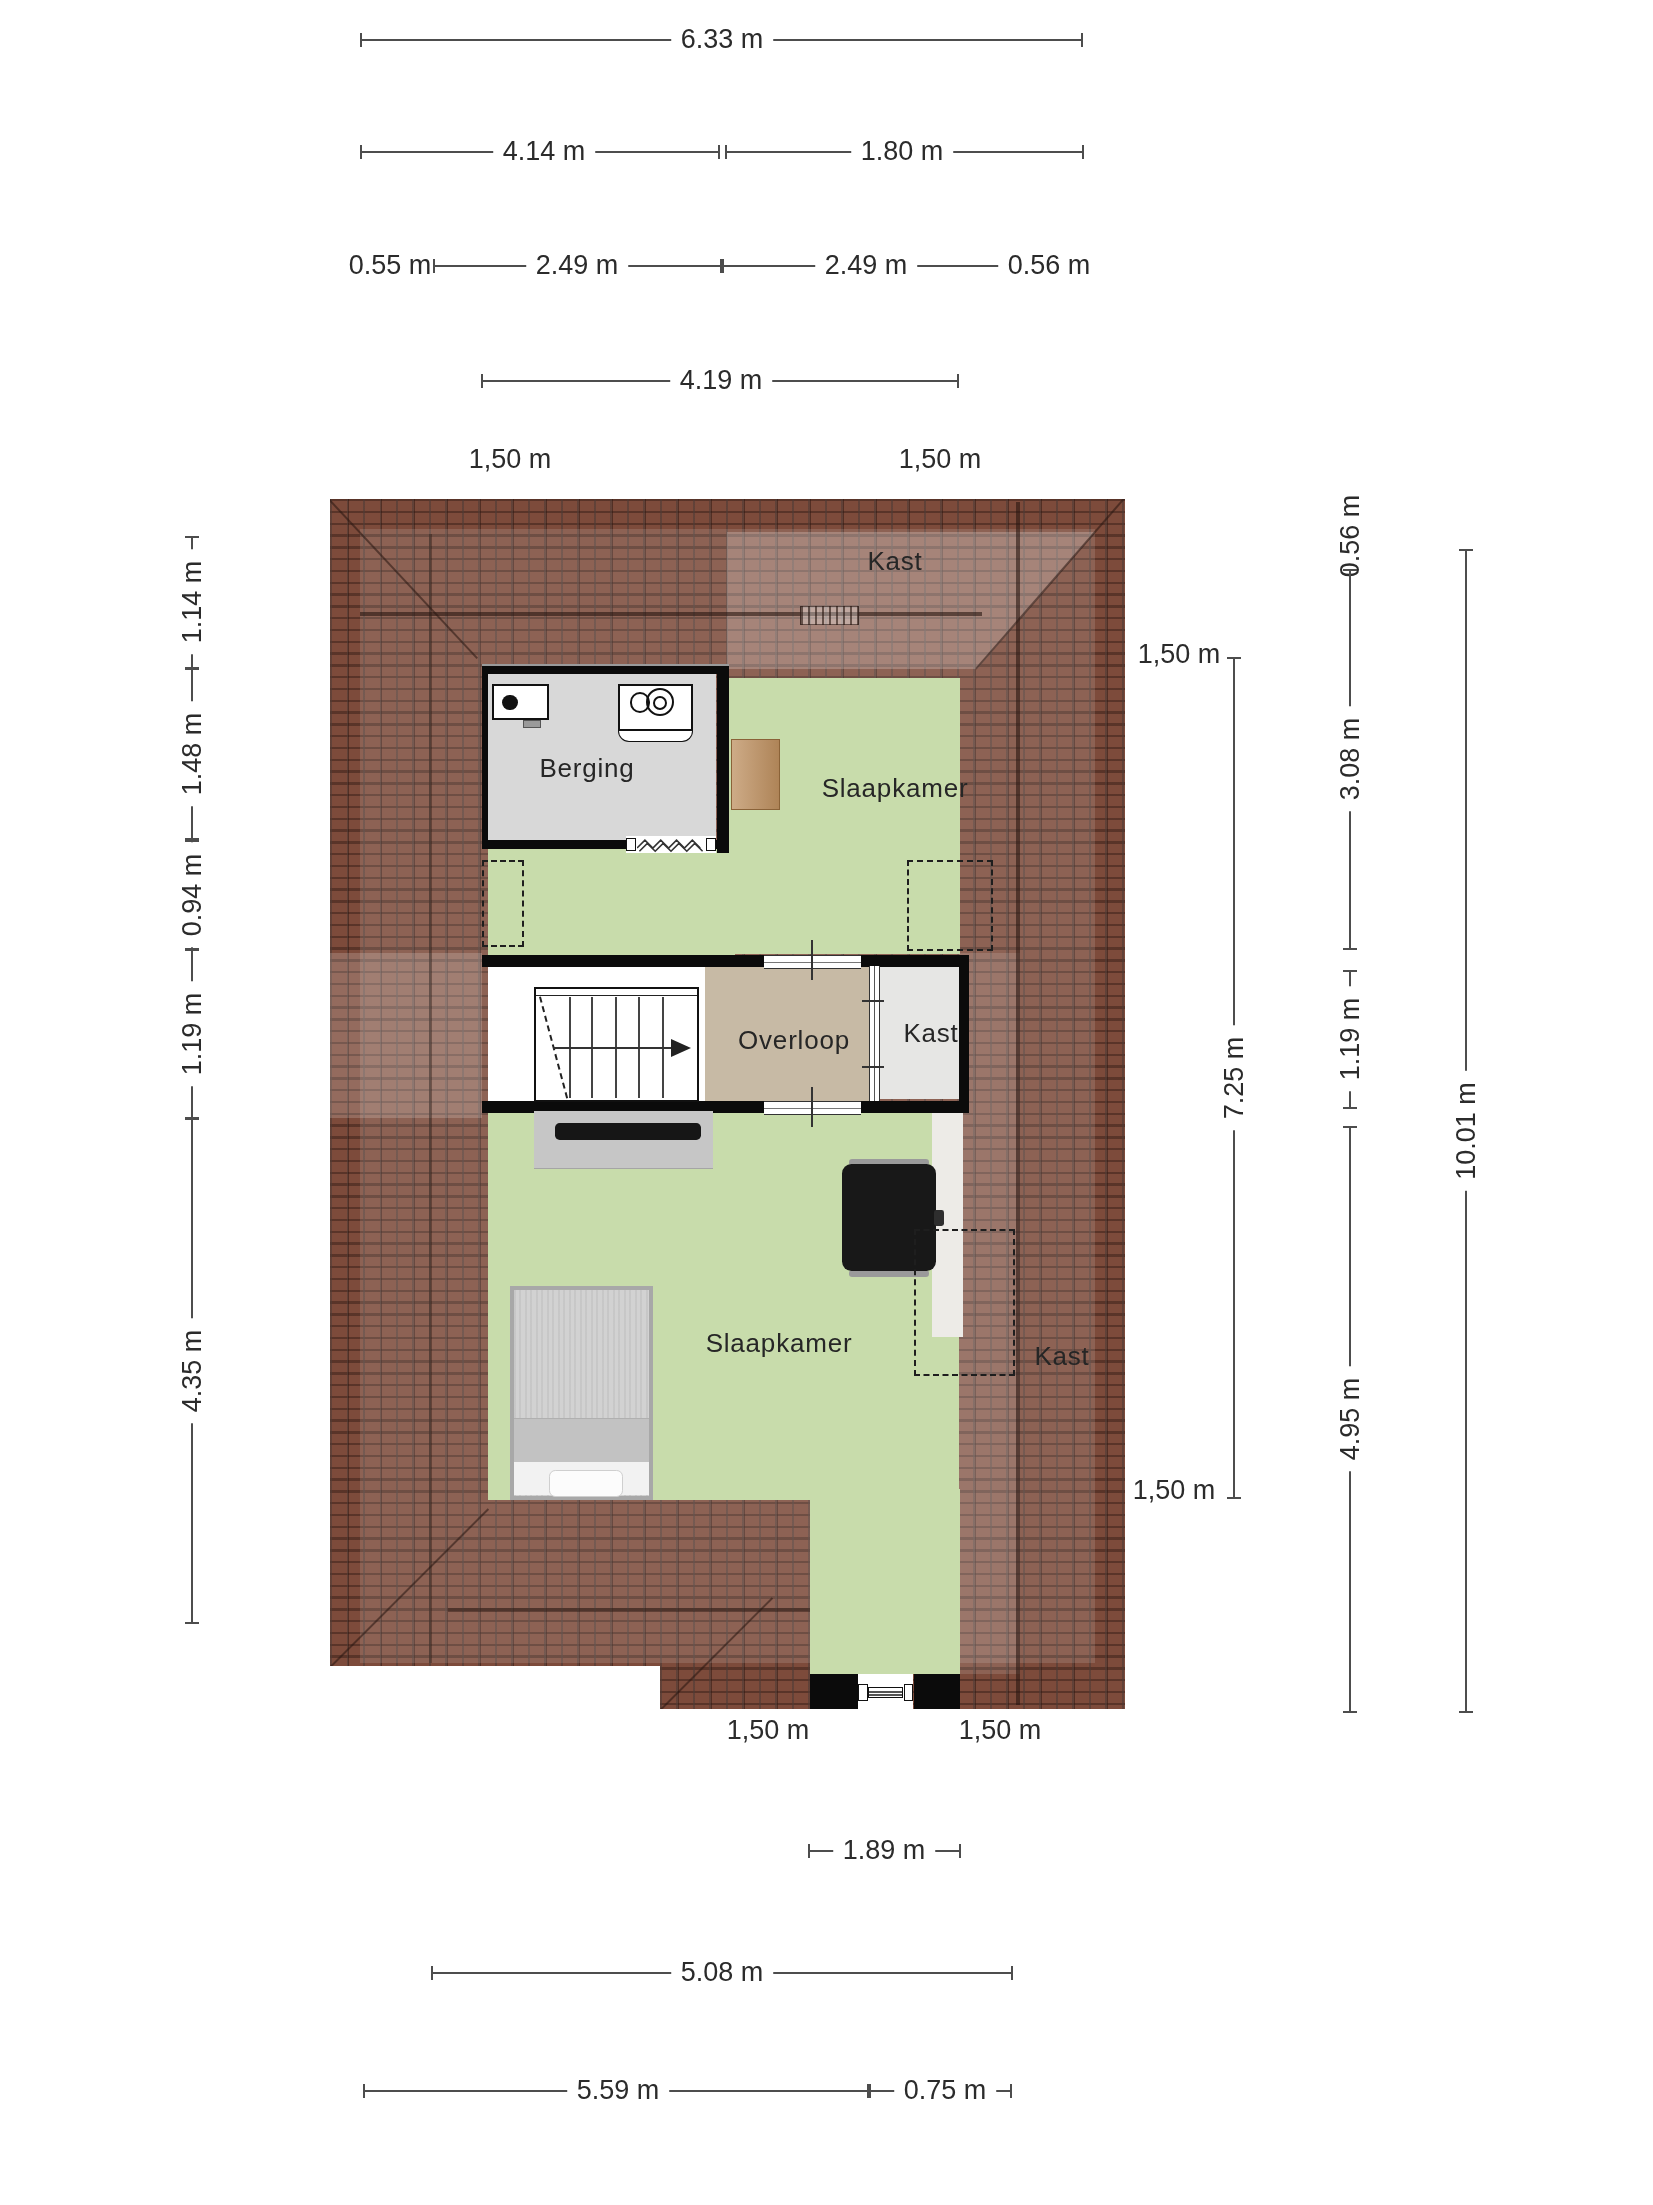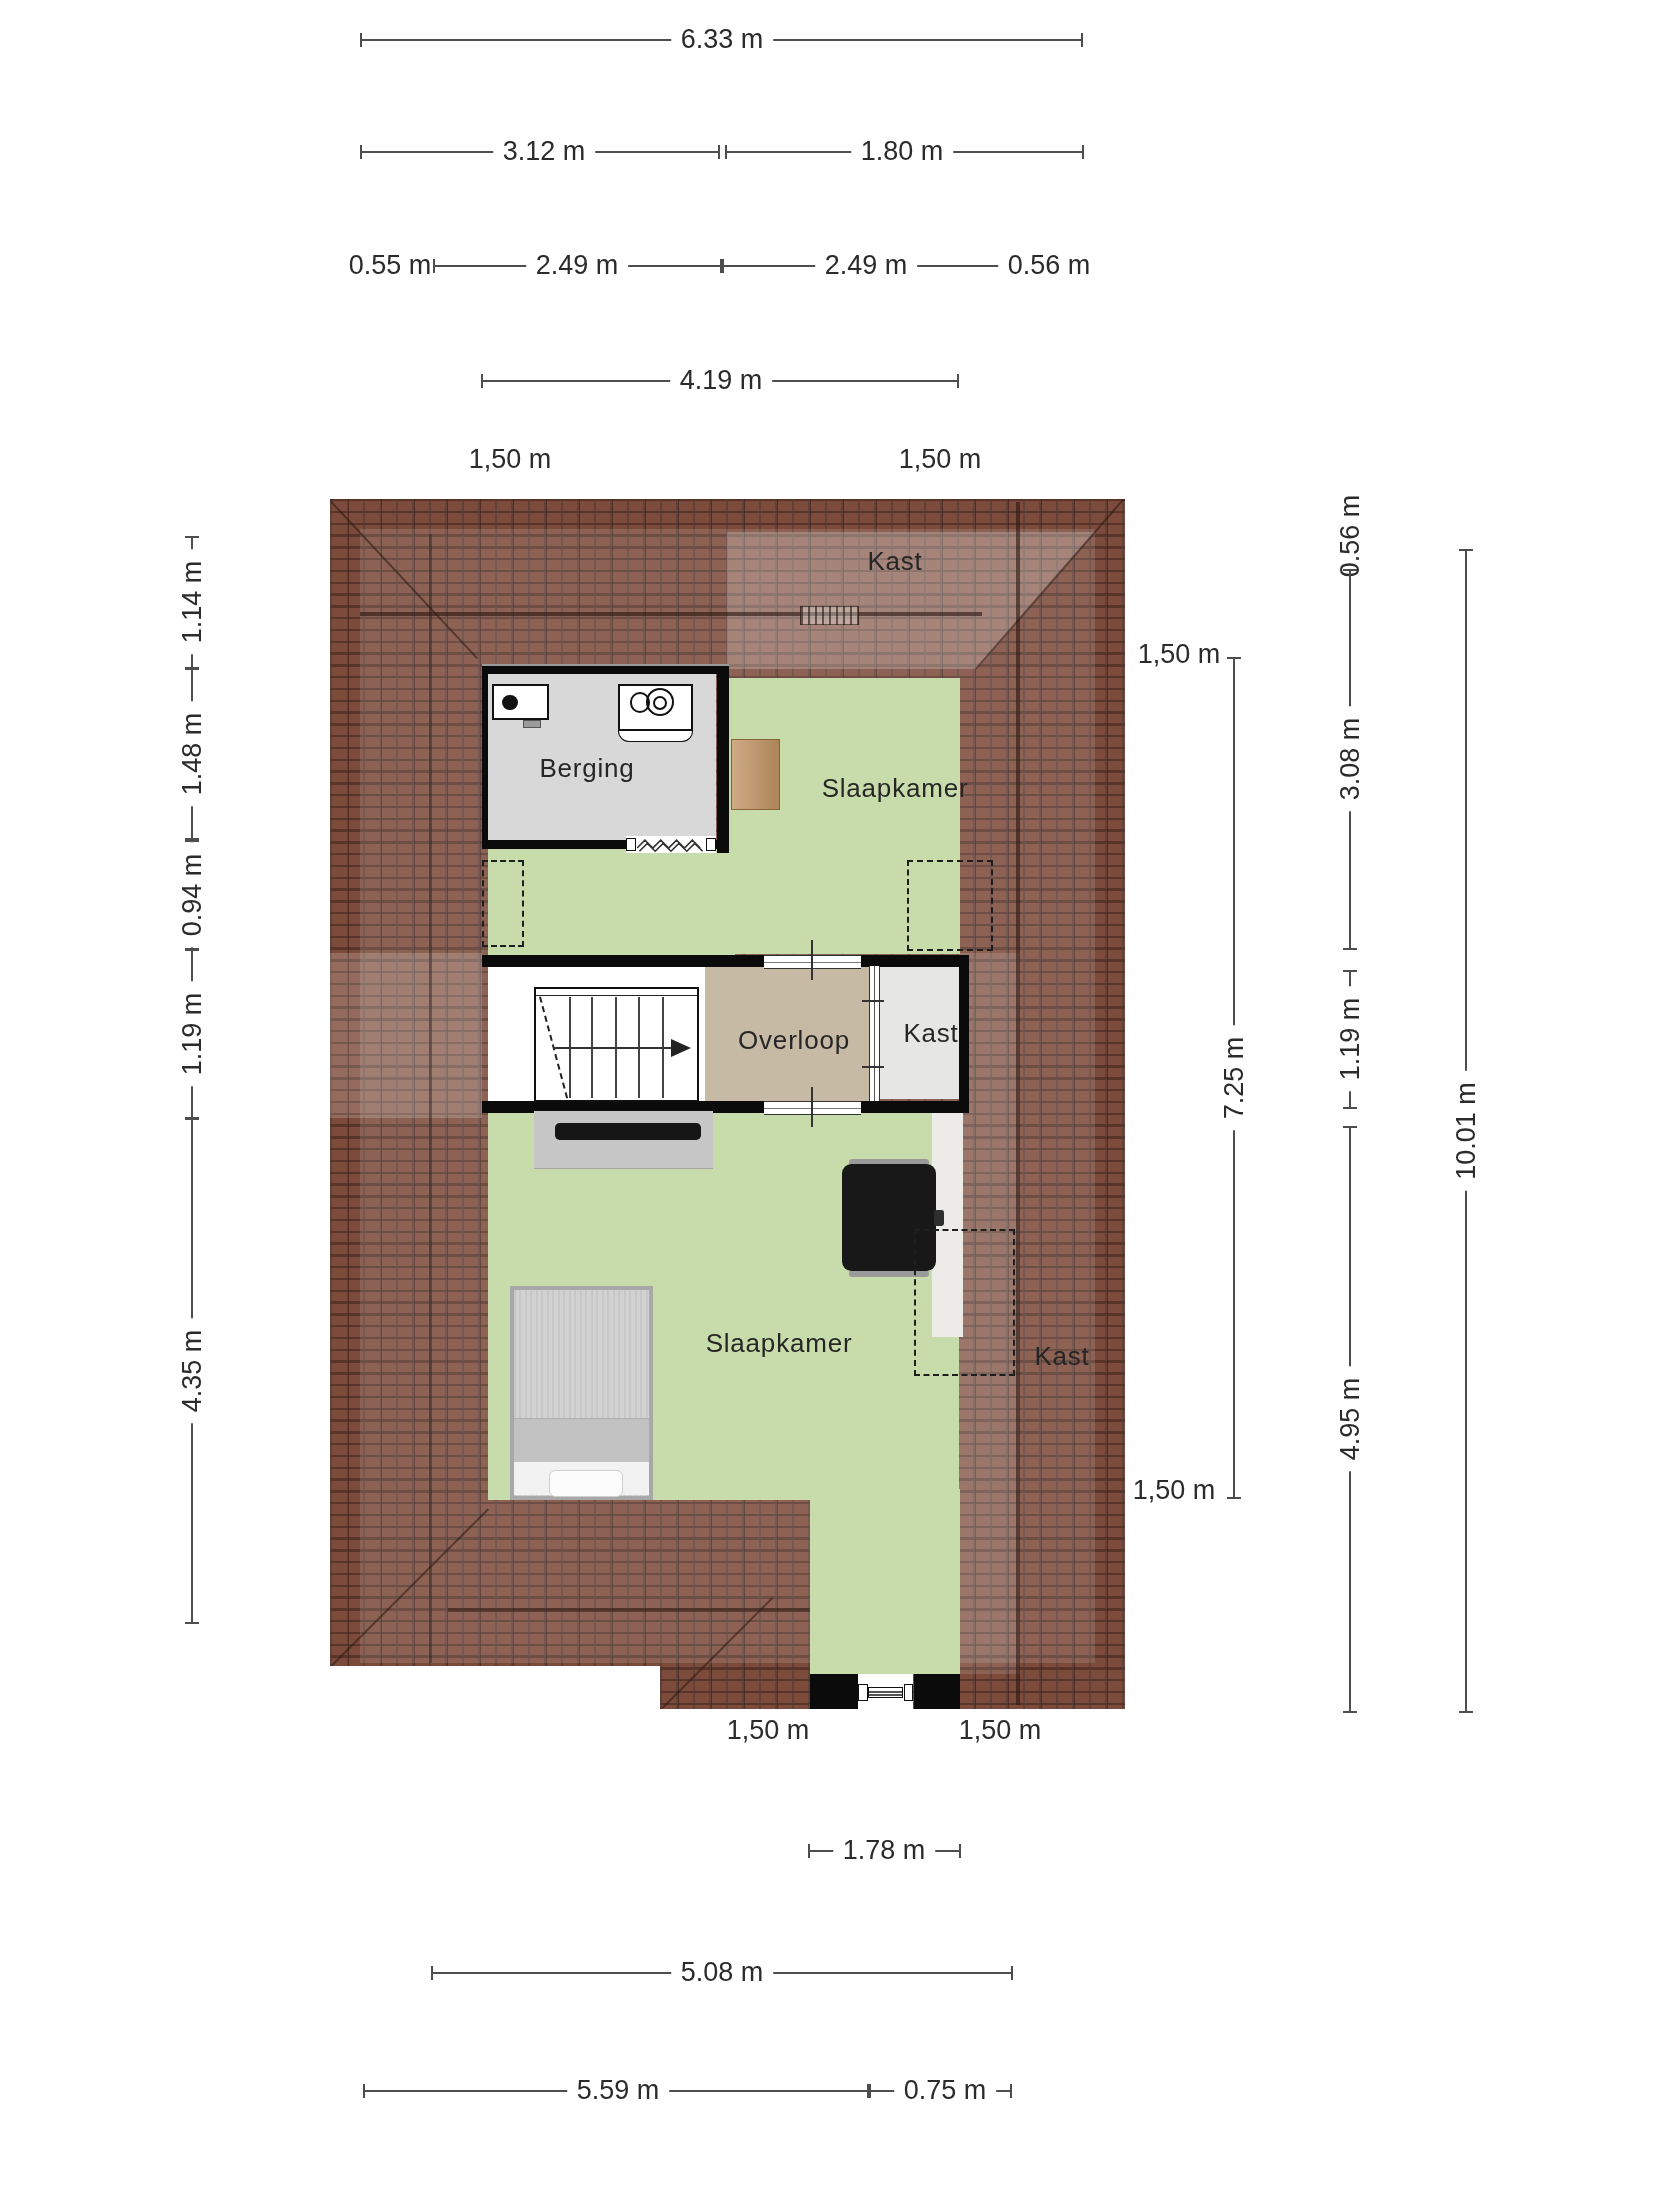--- a/index.html
+++ b/index.html
@@ -168,21 +168,21 @@
       <div class="dim" style="left: 360px; top: 39px; width: 723px; height: 1.6px; position: absolute;">
         <div class="line" style="left: 0px; top: 0px; width: 100%; height: 1.6px;"></div>
         <div class="tick" style="left: 0px; top: -6.3px; width: 1.6px; height: 14px;"></div>
         <div class="tick" style="left: 721px; top: -6.3px; width: 1.6px; height: 14px;"></div>
         <div class="lbl" style="left: 362px; top: -13.4px; transform: translateX(-50%);">6.33 m</div>
       </div>
       <div class="dim" style="left: 360px; top: 151px; width: 359px; height: 1.6px; position: absolute;">
         <div class="line" style="left: 0px; top: 0px; width: 100%; height: 1.6px;"></div>
         <div class="tick" style="left: 0px; top: -6.3px; width: 1.6px; height: 14px;"></div>
         <div class="tick" style="left: 358px; top: -6.3px; width: 1.6px; height: 14px;"></div>
-        <div class="lbl" style="left: 184px; top: -13.4px; transform: translateX(-50%);">3.12 m</div>
+        <div class="lbl" style="left: 184px; top: -13.4px; transform: translateX(-50%);">4.14 m</div>
       </div>
       <div class="dim" style="left: 725px; top: 151px; width: 358px; height: 1.6px; position: absolute;">
         <div class="line" style="left: 0px; top: 0px; width: 100%; height: 1.6px;"></div>
         <div class="tick" style="left: 0px; top: -6.3px; width: 1.6px; height: 14px;"></div>
         <div class="tick" style="left: 357px; top: -6.3px; width: 1.6px; height: 14px;"></div>
         <div class="lbl" style="left: 177px; top: -13.4px; transform: translateX(-50%);">1.80 m</div>
       </div>
       <div class="dim" style="left: 360px; top: 265px; width: 73px; height: 1.6px; position: absolute;">
         <div class="line" style="left: 0px; top: 0px; width: 100%; height: 1.6px;"></div>
         <div class="tick" style="left: 0px; top: -6.3px; width: 1.6px; height: 14px;"></div>
@@ -210,21 +210,21 @@
       <div class="dim" style="left: 481px; top: 380px; width: 477px; height: 1.6px; position: absolute;">
         <div class="line" style="left: 0px; top: 0px; width: 100%; height: 1.6px;"></div>
         <div class="tick" style="left: 0px; top: -6.3px; width: 1.6px; height: 14px;"></div>
         <div class="tick" style="left: 476px; top: -6.3px; width: 1.6px; height: 14px;"></div>
         <div class="lbl" style="left: 240px; top: -13.4px; transform: translateX(-50%);">4.19 m</div>
       </div>
       <div class="dim" style="left: 808px; top: 1850px; width: 153px; height: 1.6px; position: absolute;">
         <div class="line" style="left: 0px; top: 0px; width: 100%; height: 1.6px;"></div>
         <div class="tick" style="left: 0px; top: -6.3px; width: 1.6px; height: 14px;"></div>
         <div class="tick" style="left: 151px; top: -6.3px; width: 1.6px; height: 14px;"></div>
-        <div class="lbl" style="left: 76px; top: -13.4px; transform: translateX(-50%);">1.78 m</div>
+        <div class="lbl" style="left: 76px; top: -13.4px; transform: translateX(-50%);">1.89 m</div>
       </div>
       <div class="dim" style="left: 431px; top: 1972px; width: 582px; height: 1.6px; position: absolute;">
         <div class="line" style="left: 0px; top: 0px; width: 100%; height: 1.6px;"></div>
         <div class="tick" style="left: 0px; top: -6.3px; width: 1.6px; height: 14px;"></div>
         <div class="tick" style="left: 580px; top: -6.3px; width: 1.6px; height: 14px;"></div>
         <div class="lbl" style="left: 291px; top: -13.4px; transform: translateX(-50%);">5.08 m</div>
       </div>
       <div class="dim" style="left: 363px; top: 2090px; width: 506px; height: 1.6px; position: absolute;">
         <div class="line" style="left: 0px; top: 0px; width: 100%; height: 1.6px;"></div>
         <div class="tick" style="left: 0px; top: -6.3px; width: 1.6px; height: 14px;"></div>

